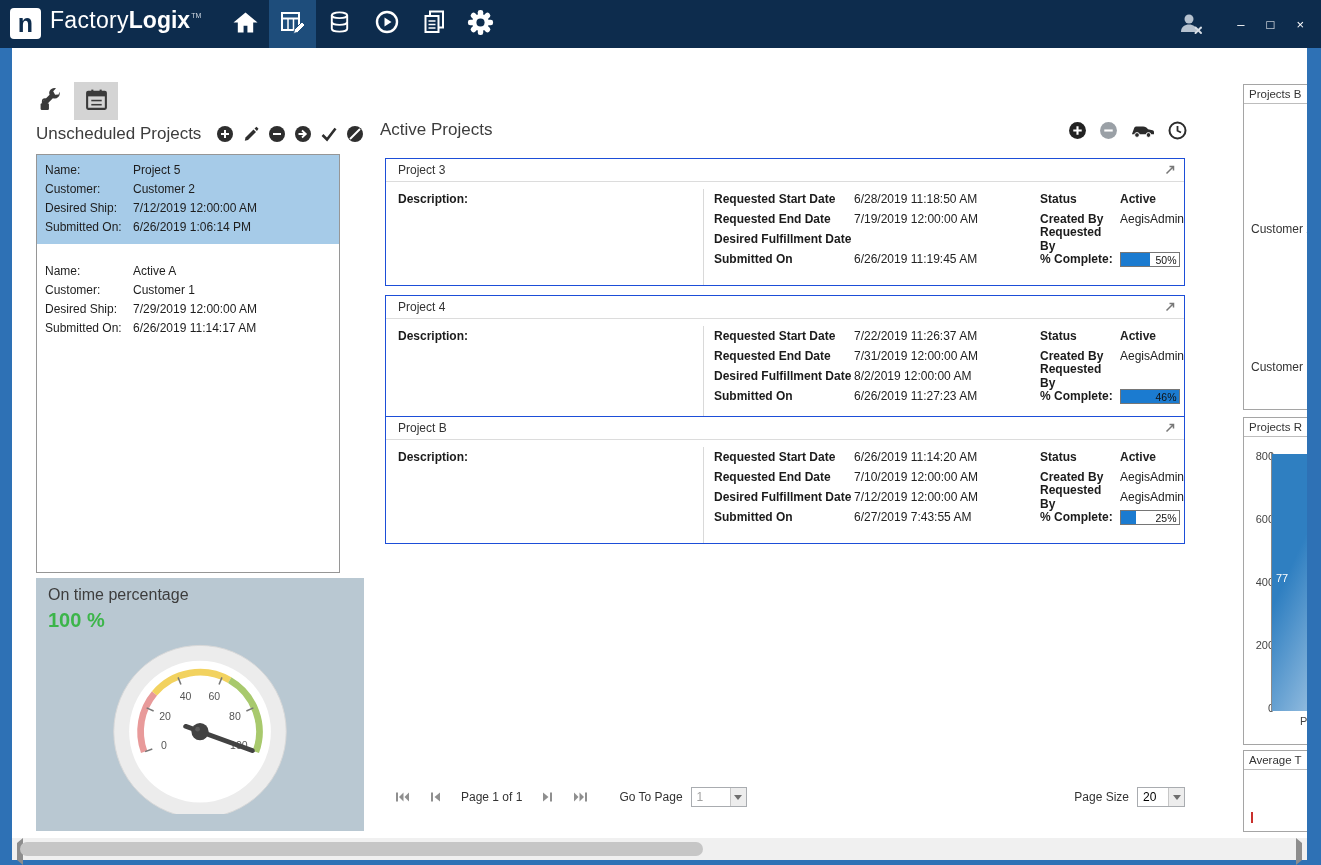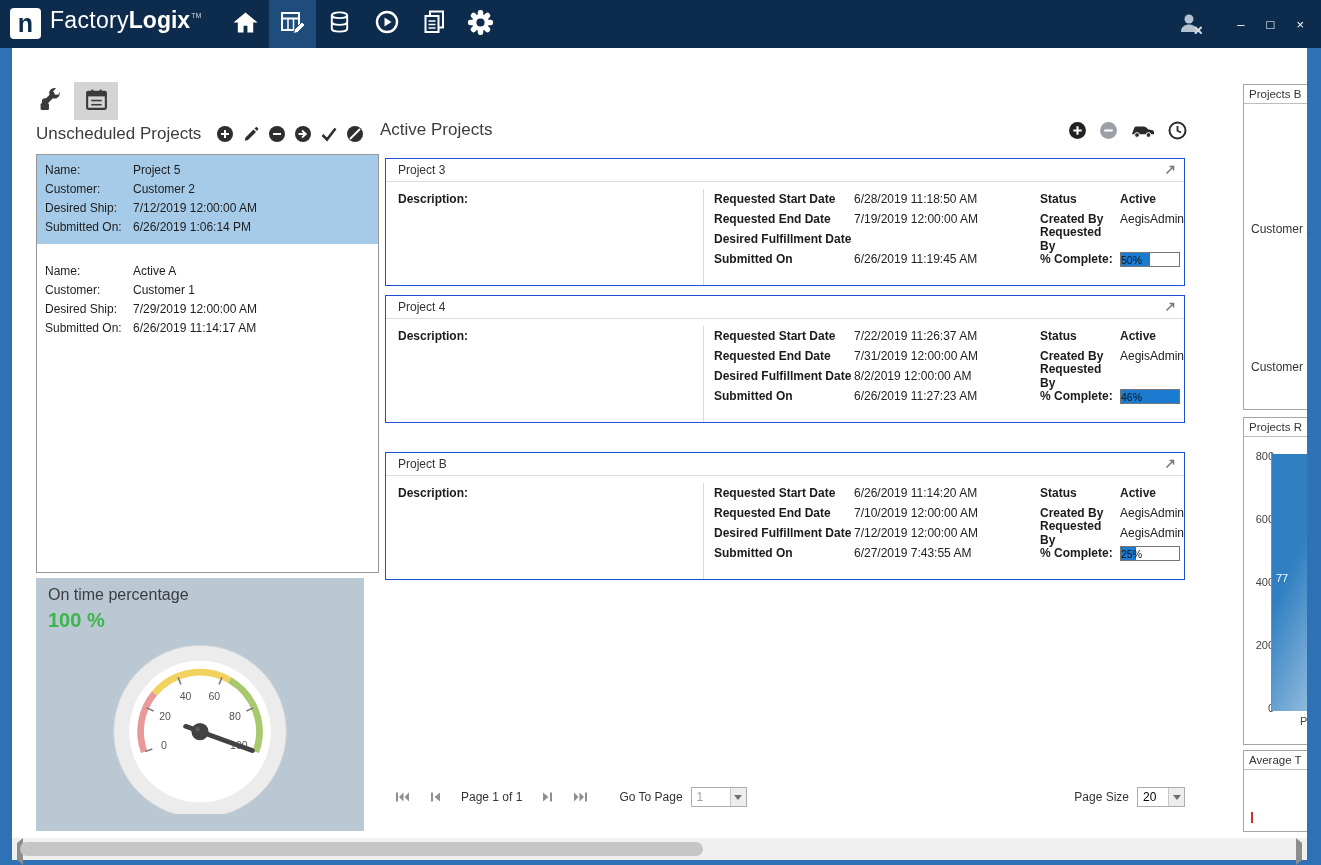--- a/index.html
+++ b/index.html
@@ -26,21 +26,21 @@
 
   .tab-strip { position:absolute; left:16px; top:34px; display:flex; gap:2px; }
   .tab { width:44px; height:38px; display:flex; align-items:center; justify-content:center; cursor:pointer; }
   .tab.selected { background:#d4d4d4; }
 
   .unsched-head { position:absolute; left:24px; top:76px; width:328px; display:flex; align-items:center; justify-content:space-between; }
   .panel-title { font-size:17px; color:#3d3d3d; }
   .uns-tools { display:flex; gap:8px; align-items:center; }
   .tool { cursor:pointer; display:flex; }
 
-  .uns-list { position:absolute; left:24px; top:106px; width:343px; height:419px; border:1px solid #969696; background:#fff; padding-top:0; }
+  .uns-list { position:absolute; left:24px; top:106px; width:304px; height:419px; border:1px solid #969696; background:#fff; padding-top:0; }
   .uitem { padding:6px 8px 7px 8px; cursor:pointer; }
   .uitem.selected { background:#a6cbe8; }
   .uitem + .uitem { margin-top:12px; }
   .urow { display:flex; line-height:19px; }
   .ulab { width:88px; font-size:12px; color:#1d1d1d; flex:none; }
   .uval { font-size:12px; color:#1d1d1d; }
 
   .ontime { position:absolute; left:24px; top:530px; width:328px; height:253px; background:#b9c8d2; padding:8px 12px 0 12px; }
   .ontime-title { font-size:16px; color:#3d3d3d; }
   .ontime-value { font-size:20px; font-weight:bold; color:#3cb54a; margin-top:5px; }
@@ -58,21 +58,21 @@
   .c-dates { width:332px; flex:none; padding-left:10px; }
   .c-stat { flex:1; padding-left:4px; }
   .frow { display:flex; height:20px; align-items:center; }
   .bl { font-weight:bold; font-size:12px; color:#1b1b1b; }
   .val { font-size:12px; color:#222; }
   .dlab { width:140px; flex:none; }
   .slab { width:80px; flex:none; }
   .bold { font-weight:bold; }
   .pbar { position:relative; width:60px; height:15px; border:1px solid #767676; background:#fff; display:inline-block; overflow:hidden; }
   .pfill { position:absolute; left:0; top:0; bottom:0; background:#1b7bd0; }
-  .ptext { position:absolute; left:0; top:0; width:100%; height:100%; text-align:left; font-size:10.5px; line-height:14px; color:#111; }
+  .ptext { position:absolute; left:0; top:0; width:100%; height:100%; text-align:center; font-size:10.5px; line-height:14px; color:#111;padding-left:32px; }
 
   .pager { position:absolute; left:373px; top:736px; width:800px; height:26px; display:flex; align-items:center; }
   .pgbtn { cursor:pointer; display:flex; margin:0 9px; }
   .pgbtn:first-child { margin-left:10px; }
   .pg-text { font-size:12px; color:#333; margin:0 10px; }
   .goto-label { font-size:12px; color:#333; margin-left:22px; margin-right:8px; }
   .combo { height:20px; border:1px solid #a9acb0; background:#fff; display:flex; align-items:center; cursor:pointer; }
   .combo .cv { font-size:12px; padding:0 5px; flex:1; }
   .combo.disabled .cv { color:#a2a2a2; }
   .combo .arrow-box { width:16px; height:100%; border-left:1px solid #c7c7c7; background:#ededed; display:flex; align-items:center; justify-content:center; }
@@ -464,21 +464,21 @@
               <span class="bl slab">% Complete:</span>
             <span class="pbar">
               <span class="pfill" style="width: 100%;"></span>
               <span class="ptext">46%</span>
             </span>
           </div>
         </div>
       </div>
     </div>
 
-    <div class="card" style="top:404px">
+    <div class="card" style="top:368px">
       <div class="card-title">
         <span class="ct">Project B</span>
         <span class="expand">
           <svg width="12" height="12" viewBox="0 0 12 12" stroke="#777" stroke-width="1.5" fill="none">
               <path d="M2.5 9.5 L9.5 2.5 M5.5 2.5 H9.5 V6.5"></path>
             </svg>
         </span>
       </div>
       <div class="card-body">
         <div class="c-desc"><span class="bl">Description:</span></div>

